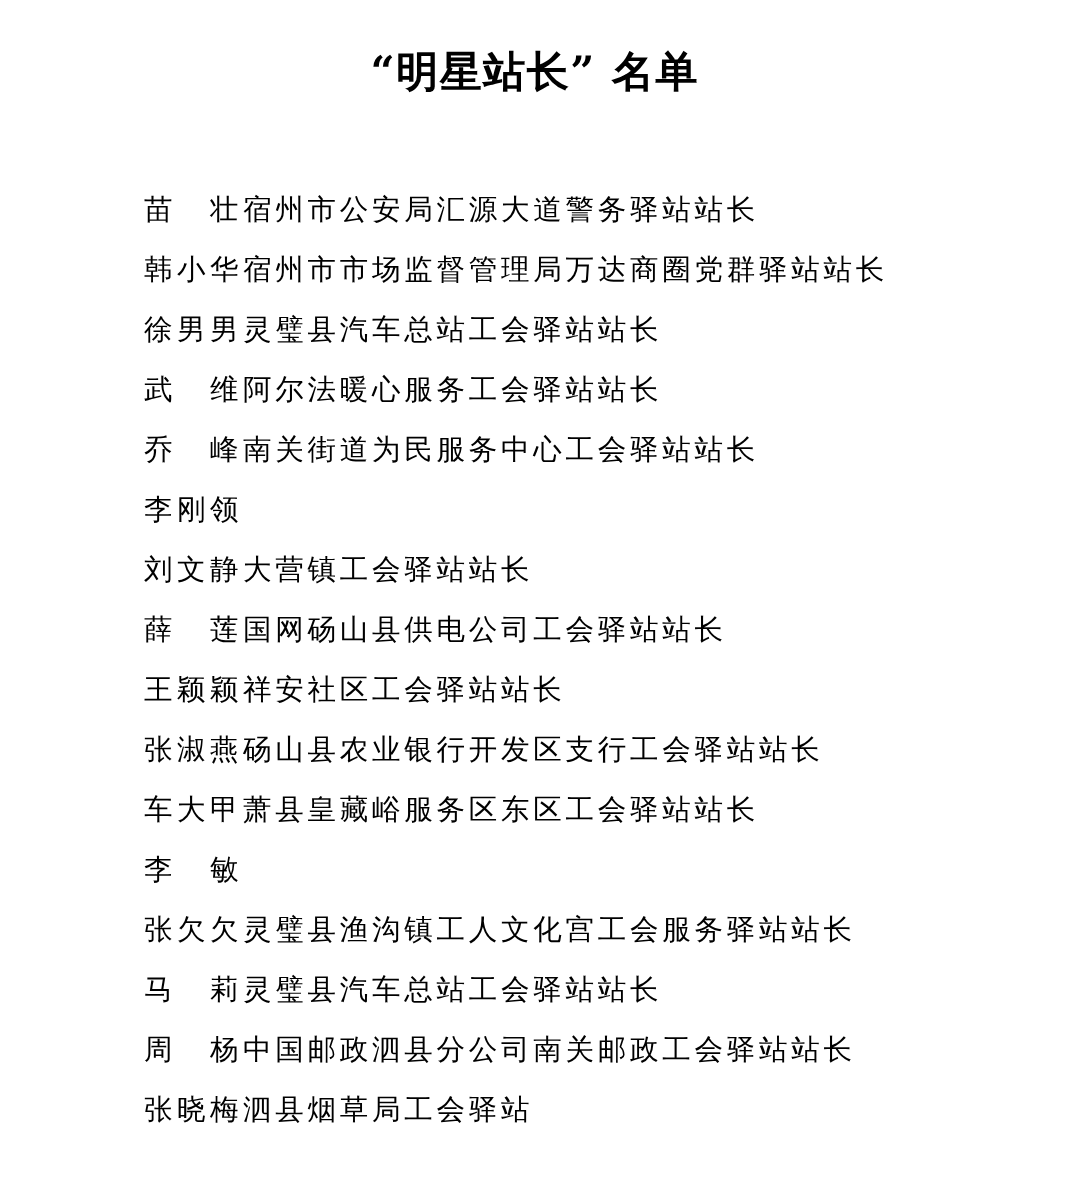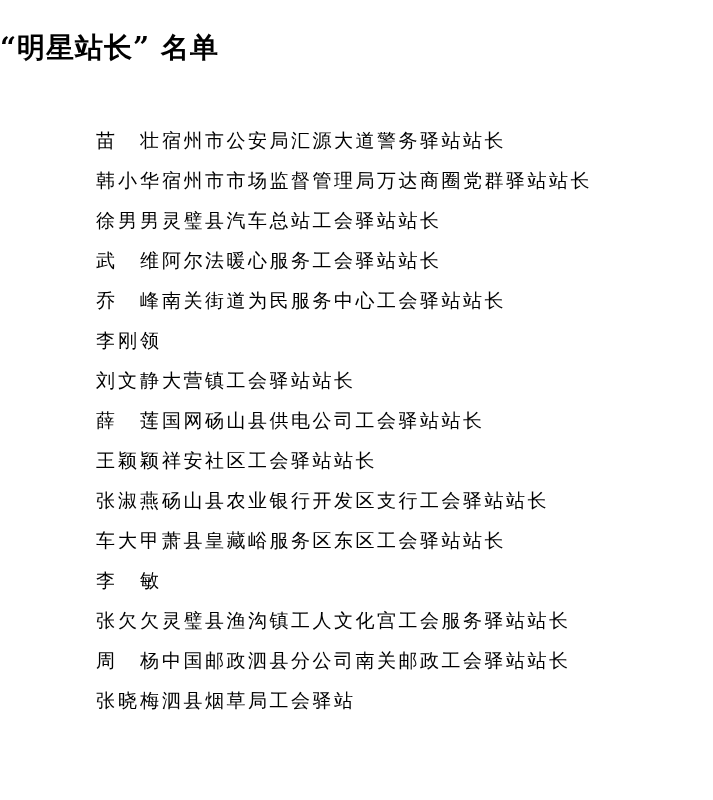--- a/index.html
+++ b/index.html
@@ -15,21 +15,21 @@
     color: #000000;
     font-family: "DejaVu Serif", "Liberation Serif", serif;
     overflow: hidden;
   }
   .title {
     margin: 0;
     padding-top: 34px;
     font-size: 28px;
     line-height: 1;
     font-weight: bold;
-    text-align: left;
+    text-align: center;
     letter-spacing: 1px;
     color: #000000;
   }
   .list {
     margin-top: 68px;
     padding-left: 96px;
   }
   .row {
     display: flex;
     align-items: flex-start;
@@ -110,20 +110,24 @@
 
   <div class="row">
     <span class="name">李　敏</span>
   </div>
 
   <div class="row">
     <span class="name">张欠欠</span>
     <span class="desc">灵璧县渔沟镇工人文化宫工会服务驿站站长</span>
   </div>
 
+  <div class="row">
+    <span class="name">马　莉</span>
+    <span class="desc">灵璧县汽车总站工会驿站站长</span>
+  </div>
 
   <div class="row">
     <span class="name">周　杨</span>
     <span class="desc">中国邮政泗县分公司南关邮政工会驿站站长</span>
   </div>
 
   <div class="row">
     <span class="name">张晓梅</span>
     <span class="desc">泗县烟草局工会驿站</span>
   </div>

